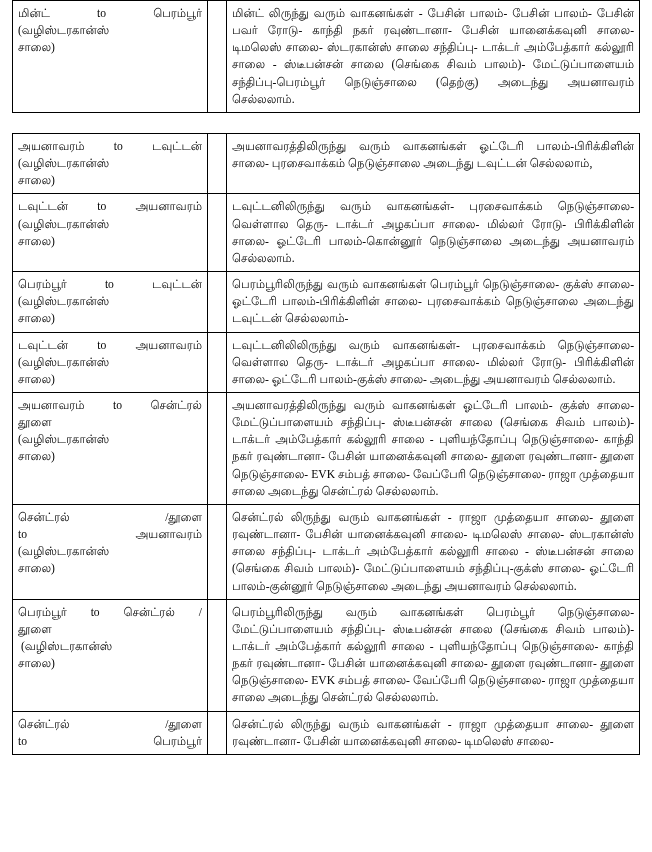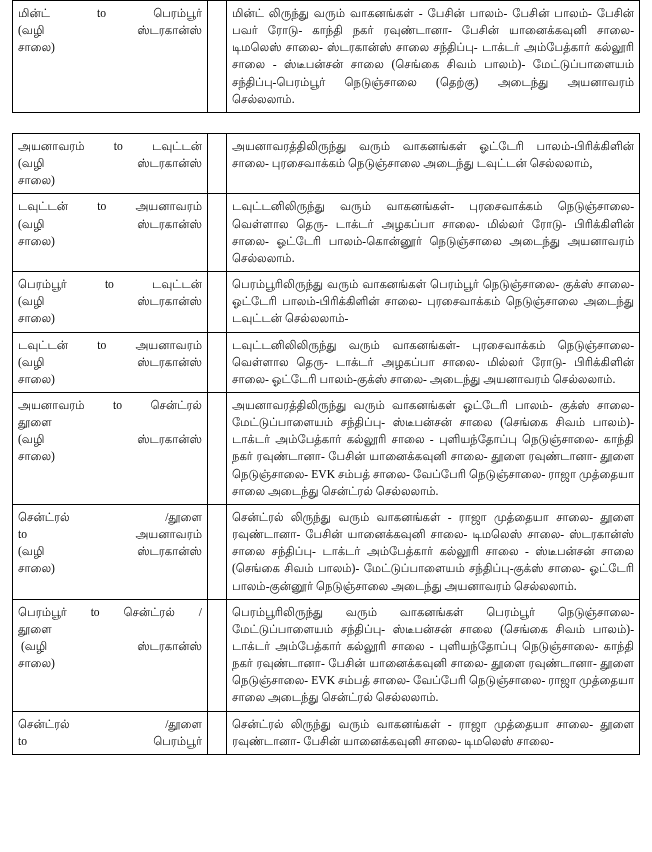--- a/index.html
+++ b/index.html
@@ -54,21 +54,20 @@
     text-align: justify;
     text-align-last: left;
     font-family: Liberation Serif, serif;
   }
   .lbl-line {
     display: block;
     white-space: nowrap;
   }
   .lbl-spread {
     display: flex;
-    justify-content: space-between;
     white-space: nowrap;
   }
   .spacer-between-tables {
     height: 20px;
   }
   
   table.route-table.first td.col-label { width: 184px; }
   table.route-table.first td.col-gap { width: 8px; }
   .tall-pad-1 { padding-bottom: 28px; }
   .tall-pad-2 { padding-bottom: 10px; }

